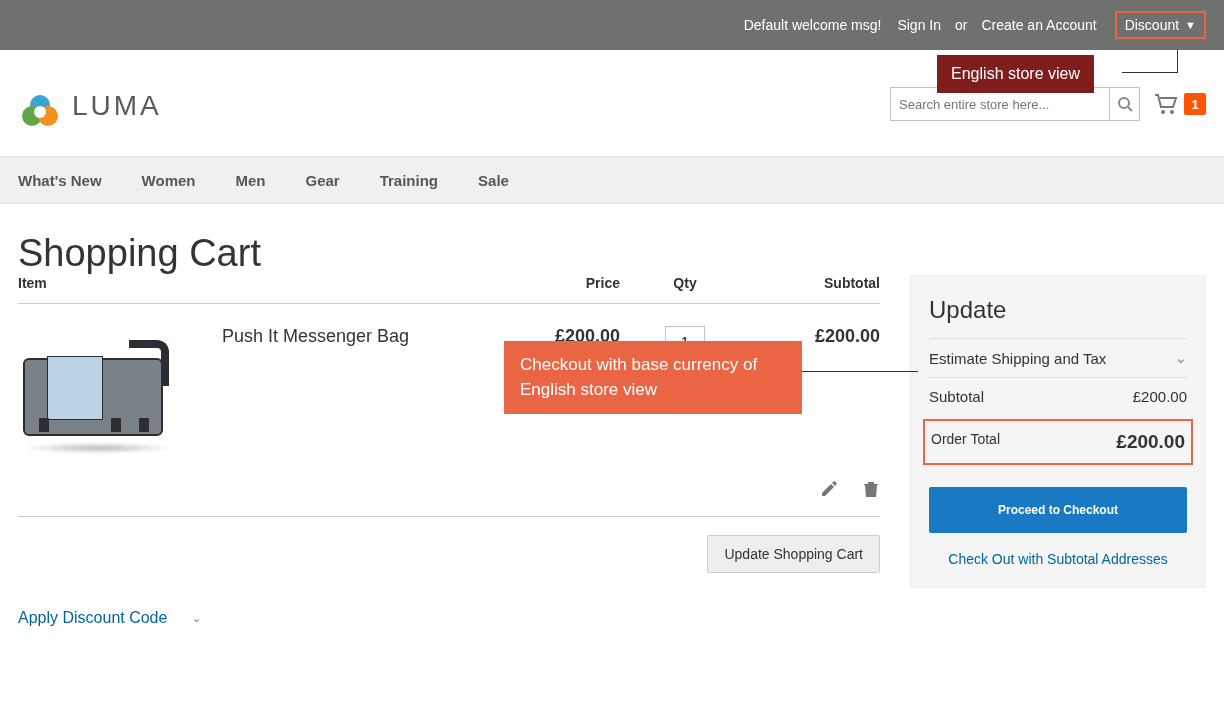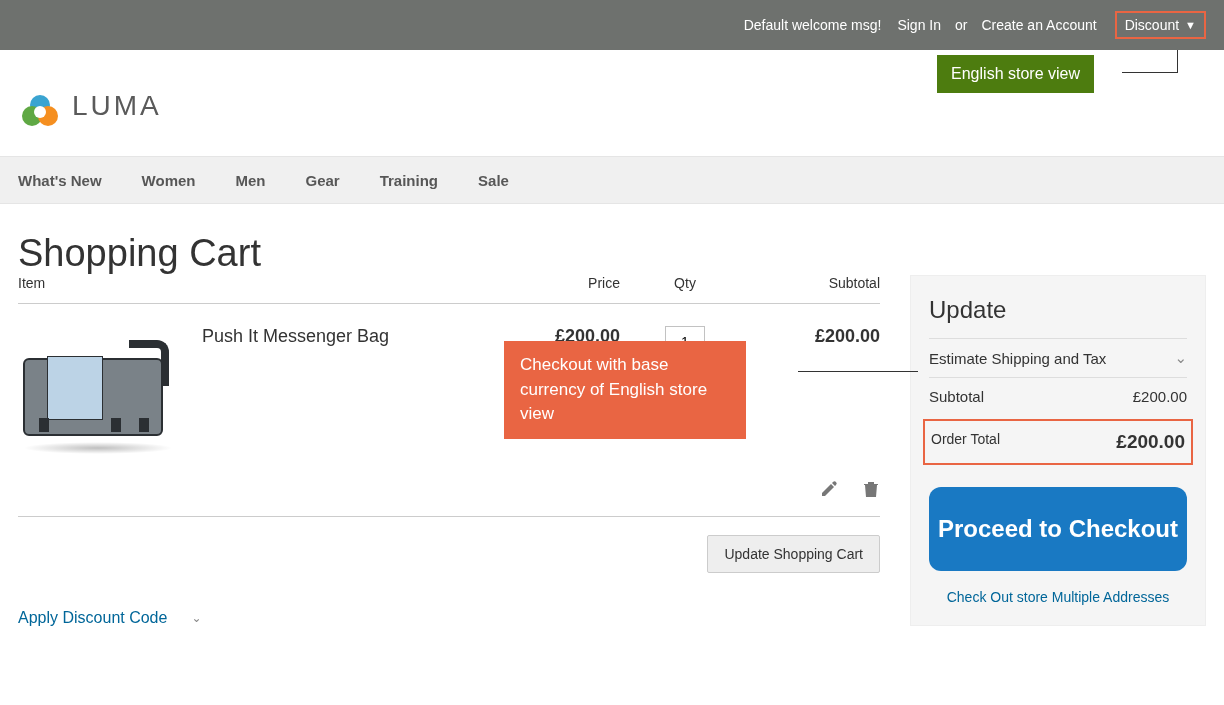--- a/index.html
+++ b/index.html
@@ -7,21 +7,21 @@
   a { text-decoration: none; color: inherit; }
 
   
   .topbar { background: #6e716e; color: #fff; height: 50px; display: flex; align-items: center; justify-content: flex-end; padding: 8px 18px; font-size: 14px; position: relative; }
   .topbar .item { margin: 0 8px; cursor: pointer; }
   .topbar .or { margin: 0 6px; }
   .lang-box { border: 2px solid #e96543; padding: 4px 8px; display: inline-flex; align-items: center; margin-left: 10px; }
   .lang-box .chev { margin-left: 6px; font-size: 11px; }
 
   
-  .callout { position: absolute; background: #4d7c0f; color: #fff; padding: 10px 14px; font-size: 16px; z-index: 50; }
+  .callout { position: absolute; background: #7f1d1d; color: #fff; padding: 10px 14px; font-size: 16px; z-index: 50; }
 
   
   .header { display: flex; align-items: center; justify-content: space-between; padding: 20px 18px 18px 18px; }
   .logo { display: flex; align-items: flex-start; gap: 10px; margin-top: 20px; }
   .logo-text { font-size: 28px; letter-spacing: 3px; color: #5a5a5a; font-weight: 400; }
   .right-head { display: flex; align-items: center; gap: 14px; }
   .searchbox { border: 1px solid #c2c2c2; display: flex; align-items: center; height: 34px; width: 250px; }
   .searchbox input { border: none; outline: none; padding: 0 8px; font-size: 13px; width: 100%; color: #999; }
   .searchbox .sbtn { width: 34px; height: 100%; border-left: 1px solid #c2c2c2; display: flex; align-items: center; justify-content: center; color: #888; }
   .cart { display: flex; align-items: center; gap: 6px; color: #666; }
@@ -30,28 +30,28 @@
   
   .nav { background: #f0f0f0; border-top: 1px solid #e5e5e5; border-bottom: 1px solid #e5e5e5; padding: 0 18px; display: flex; gap: 40px; height: 48px; align-items: center; }
   .nav a { color: #575757; font-weight: 600; font-size: 15px; }
 
   .page { padding: 28px 18px 40px 18px; }
   .page-title { font-size: 38px; font-weight: 300; color: #333; }
 
   .content { display: flex; gap: 30px; align-items: flex-start; }
   .cart-table { flex: 1 1 auto; position: relative; }
 
-  .thead { display: flex; border-bottom: 1px solid #ccc; padding-bottom: 12px; font-weight: 400; font-size: 14px; color: #333; }
+  .thead { display: flex; border-bottom: 1px solid #ccc; padding-bottom: 12px; font-weight: 700; font-size: 14px; color: #333; }
   .col-item { flex: 1 1 auto; }
   .col-price { width: 130px; text-align: right; }
   .col-qty { width: 130px; text-align: center; }
   .col-sub { width: 130px; text-align: right; }
 
   .trow { display: flex; padding-top: 22px; padding-bottom: 60px; border-bottom: 1px solid #ccc; align-items: flex-start; position: relative; }
-  .prod { display: flex; gap: 24px; align-items: flex-start; }
+  .prod { display: flex; gap: 44px; align-items: flex-start; }
   .prodimg { width: 160px; height: 130px; background: transparent; display: flex; align-items: center; justify-content: center; }
   .prodname { font-size: 18px; color: #333; }
   .price { font-weight: 700; font-size: 18px; }
   .qtyinput { width: 40px; height: 32px; border: 1px solid #c2c2c2; text-align: center; font-size: 14px; }
 
   .row-actions { position: absolute; right: 0; bottom: 14px; display: flex; gap: 24px; color: #777; }
   .row-actions span { cursor: pointer; }
 
   .cart-actions { display: flex; justify-content: flex-end; padding: 18px 0; }
   .btn-gray { background: #eee; border: 1px solid #ccc; padding: 10px 16px; font-size: 14px; color: #333; border-radius: 2px; cursor: pointer; }
@@ -60,24 +60,24 @@
   .discount .chev { color: #888; font-size: 12px; }
 
   
   .summary { width: 296px; background: #f5f5f5; border: 1px solid #eee; padding: 20px 18px; position: relative; }
   .summary h2 { font-size: 24px; font-weight: 300; color: #333; margin-bottom: 14px; }
   .sum-row { display: flex; justify-content: space-between; align-items: center; padding: 10px 0; border-top: 1px solid #ddd; font-size: 15px; }
   .est { display: flex; justify-content: space-between; align-items: center; padding: 10px 0; border-top: 1px solid #ddd; cursor: pointer; font-size: 15px;}
   .order-total-box { border: 2px solid #e96543; padding: 10px 6px; margin: 4px -6px; display: flex; justify-content: space-between; }
   .order-total-box .lbl { font-size: 14px; font-weight: 400; }
   .order-total-box .val { font-size: 19px; font-weight: 700; }
-  .btn-proceed { background: #1979c3; color: #fff; border: none; width: 100%; padding: 28px 0; font-size: 24px; font-weight: 600; margin-top: 18px; cursor: pointer; border-radius: 12px; }
+  .btn-proceed { background: #1979c3; color: #fff; border: none; width: 100%; padding: 16px 0; font-size: 12px; font-weight: 600; margin-top: 18px; cursor: pointer; border-radius: 2px; }
   .multi { text-align: center; color: #069; font-size: 14px; margin-top: 18px; cursor: pointer; }
 
-  .checkout-callout { position: absolute; left: 486px; top: 66px; background: #e96543; color: #fff; padding: 12px 16px; font-size: 17px; line-height: 1.45; width: 242px; z-index: 40; }
+  .checkout-callout { position: absolute; left: 486px; top: 66px; background: #e96543; color: #fff; padding: 12px 16px; font-size: 17px; line-height: 1.45; width: 298px; z-index: 40; }
 
   
   .line-to-total { position: absolute; left: 780px; top: 96px; width: 120px; height: 0; border-top: 1px solid #333; z-index: 30;}
 
   
   .bagbody { width: 140px; height: 78px; background: #7a8288; border: 2px solid #2b2f33; border-radius: 6px; position: relative; margin-top: 30px;}
   .bagflap { position: absolute; left: 22px; top: -4px; width: 56px; height: 64px; background: #bcd3e6; border: 1px solid #2b2f33; }
   .bagstrap { position: absolute; right: -8px; top: -20px; width: 40px; height: 46px; border: 8px solid #2b2f33; border-left: none; border-bottom: none; border-top-right-radius: 12px; }
   .bagshadow { width: 150px; height: 12px; background: radial-gradient(ellipse at center, rgba(0,0,0,0.25), transparent 70%); margin-top: 6px; }
   .buckle { position:absolute; bottom:2px; width:10px; height:14px; background:#2b2f33; }
@@ -103,20 +103,39 @@
   <div class="logo">
     <span>
       <svg width="44" height="44" viewBox="0 0 44 44">
         <circle cx="22" cy="15" r="10" fill="#3aa4d1"></circle>
         <circle cx="14" cy="26" r="10" fill="#5fa844"></circle>
         <circle cx="30" cy="26" r="10" fill="#f58f20"></circle>
         <circle cx="22" cy="22" r="6" fill="#fff"></circle>
       </svg>
     </span>
     <span class="logo-text">LUMA</span>
+  </div>
+  <div class="right-head">
+    <div class="searchbox">
+      <input type="text" placeholder="Search entire store here..." style="">
+      <span class="sbtn">
+        <svg width="16" height="16" viewBox="0 0 16 16">
+          <circle cx="7" cy="7" r="5" fill="none" stroke="#888" stroke-width="2"></circle>
+          <line x1="11" y1="11" x2="15" y2="15" stroke="#888" stroke-width="2"></line>
+        </svg>
+      </span>
+    </div>
+    <div class="cart">
+      <svg width="24" height="22" viewBox="0 0 24 22">
+        <path d="M1 2h3l3 12h12l3-9H6" fill="none" stroke="#777" stroke-width="2"></path>
+        <circle cx="9" cy="19" r="2" fill="#777"></circle>
+        <circle cx="18" cy="19" r="2" fill="#777"></circle>
+      </svg>
+      <span class="badge">1</span>
+    </div>
   </div>
 </div>
 
 <div class="nav">
   <a>What's New</a>
   <a>Women</a>
   <a>Men</a>
   <a>Gear</a>
   <a>Training</a>
   <a>Sale</a>
@@ -196,16 +215,16 @@
       </div>
       <div class="sum-row">
         <span>Subtotal</span>
         <span>£200.00</span>
       </div>
       <div class="order-total-box">
         <span class="lbl">Order Total</span>
         <span class="val">£200.00</span>
       </div>
       <button class="btn-proceed">Proceed to Checkout</button>
-      <div class="multi">Check Out store Multiple Addresses</div>
+      <div class="multi">Check Out with Subtotal Addresses</div>
     </div>
   </div>
 </div>
 
 </body></html>

